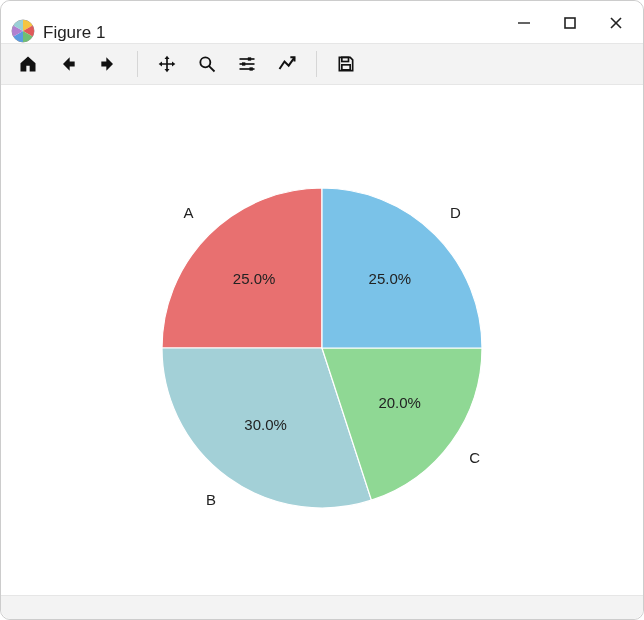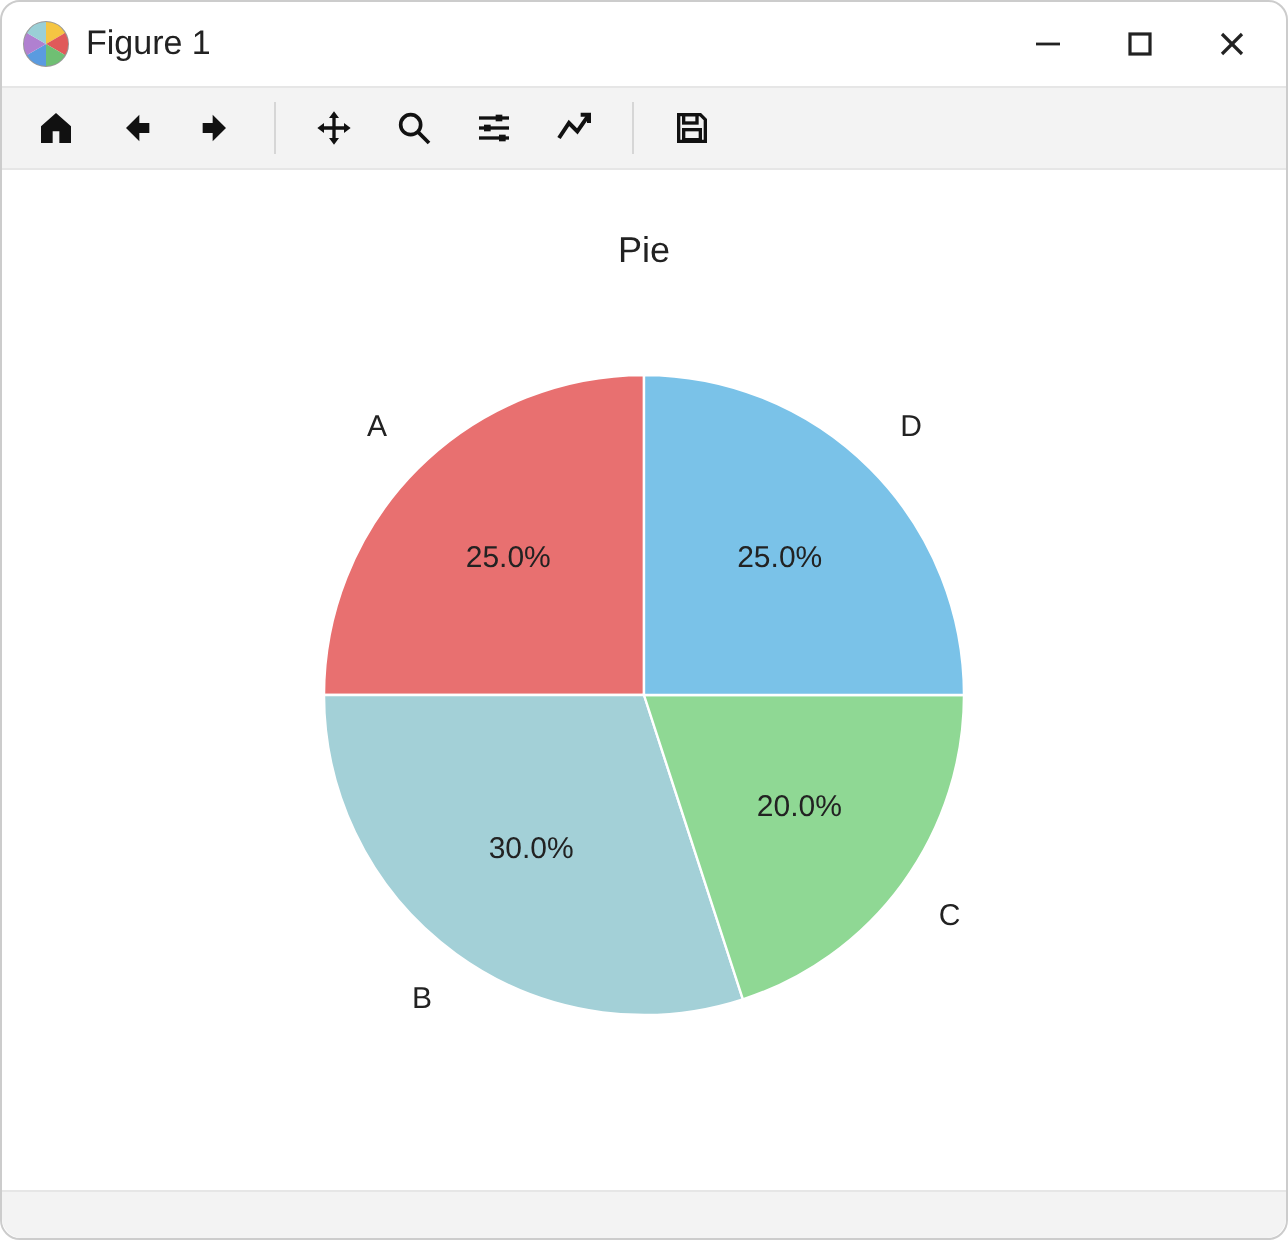--- a/index.html
+++ b/index.html
@@ -16,21 +16,21 @@
       height: 620px;
       border: 1px solid #ccc;
       border-radius: 10px;
       display: flex;
       flex-direction: column;
       background: #fff;
     }
     .titlebar {
       height: 42px;
       display: flex;
-      align-items: center;
+      align-items: flex-end;
       padding: 0 4px 0 10px;
       background: #fff;
       border-top-left-radius: 10px;
       border-top-right-radius: 10px;
     }
     .titlebar .app-icon {
       width: 24px; height: 24px;
       margin-right: 8px;
     }
     .titlebar .title {
@@ -181,21 +181,20 @@
     <div class="tool-btn">
       <svg width="20" height="20" viewBox="0 0 24 24">
           <path d="M4 4 L17 4 L20 7 L20 20 L4 20 Z" fill="none" stroke="#111" stroke-width="2"></path>
           <rect x="7" y="4" width="8" height="5" fill="none" stroke="#111" stroke-width="2"></rect>
           <rect x="7" y="13" width="10" height="6" fill="none" stroke="#111" stroke-width="2"></rect>
         </svg>
     </div>
   </div>
 
   <div class="canvas">
-    <div class="chart-title">Pie</div>
     <div class="pie-wrap">
       <svg id="pie-svg" width="420" height="420" viewBox="-210 -210 420 420">
           <path d="M 0 0 L 9.797174393178826e-15 -160 A 160 160 0 0 0 -160 -1.9594348786357652e-14 Z" fill="#e87070" stroke="#fff" stroke-width="1.2"></path>
           <text x="-67.88225099390856" y="-67.88225099390857" text-anchor="middle" dominant-baseline="middle" font-size="15" fill="#222">25.0%</text>
           <text x="-133.50176028802014" y="-133.50176028802017" text-anchor="middle" dominant-baseline="middle" font-size="15" fill="#222">A</text>
           <path d="M 0 0 L -160 -1.9594348786357652e-14 A 160 160 0 0 0 49.44271909999156 152.16904260722458 Z" fill="#a3d0d7" stroke="#fff" stroke-width="1.2"></path>
           <text x="-56.42738422007743" y="77.66563145999494" text-anchor="middle" dominant-baseline="middle" font-size="15" fill="#222">30.0%</text>
           <text x="-110.97385563281894" y="152.74240853799003" text-anchor="middle" dominant-baseline="middle" font-size="15" fill="#222">B</text>
           <path d="M 0 0 L 49.44271909999156 152.16904260722458 A 160 160 0 0 0 160 3.9188697572715304e-14 Z" fill="#8fd894" stroke="#fff" stroke-width="1.2"></path>
           <text x="77.66563145999494" y="56.42738422007744" text-anchor="middle" dominant-baseline="middle" font-size="15" fill="#222">20.0%</text>

